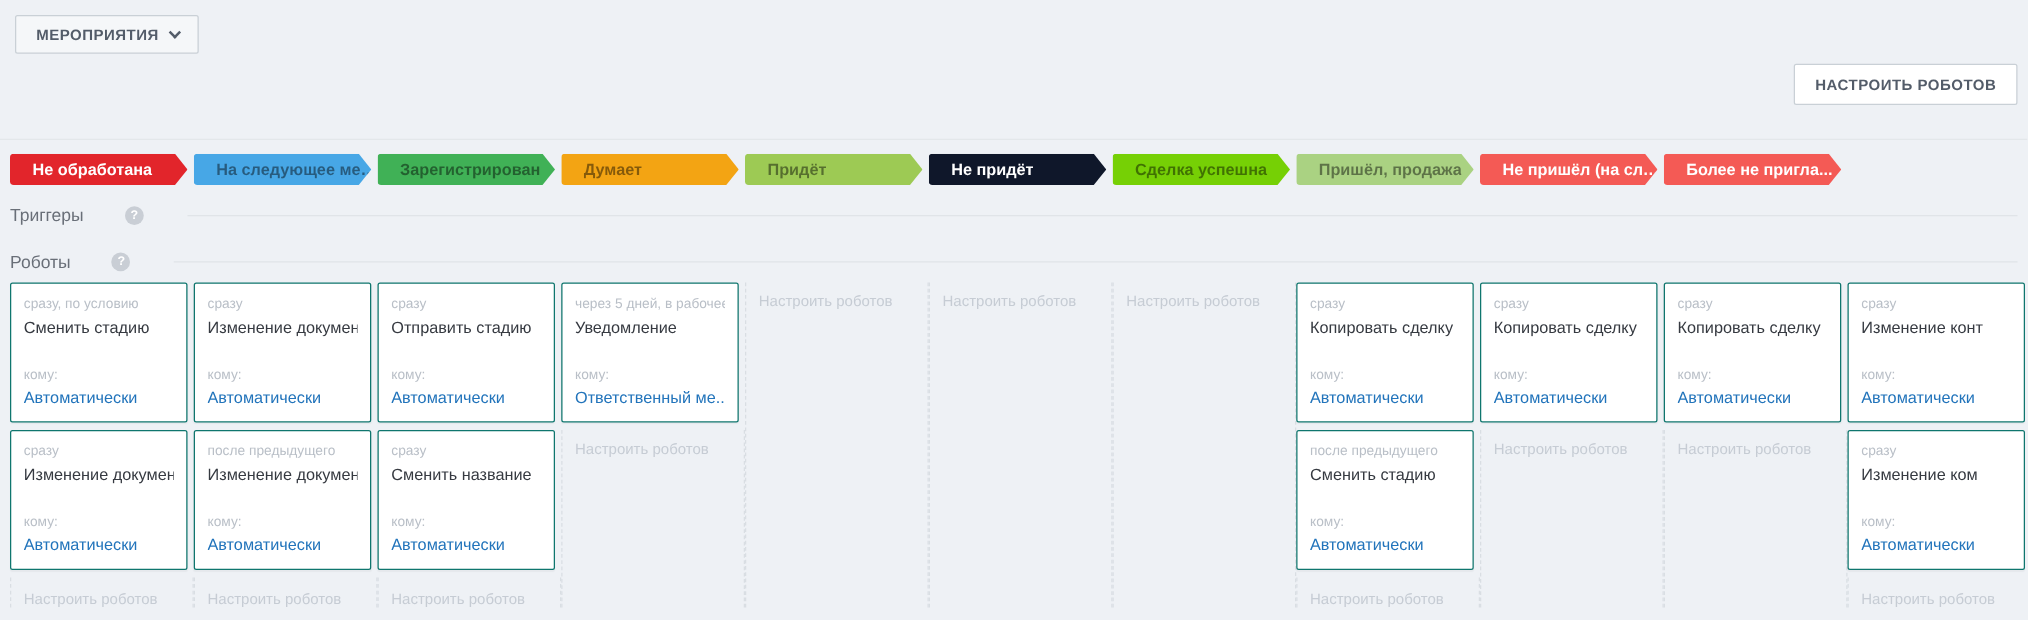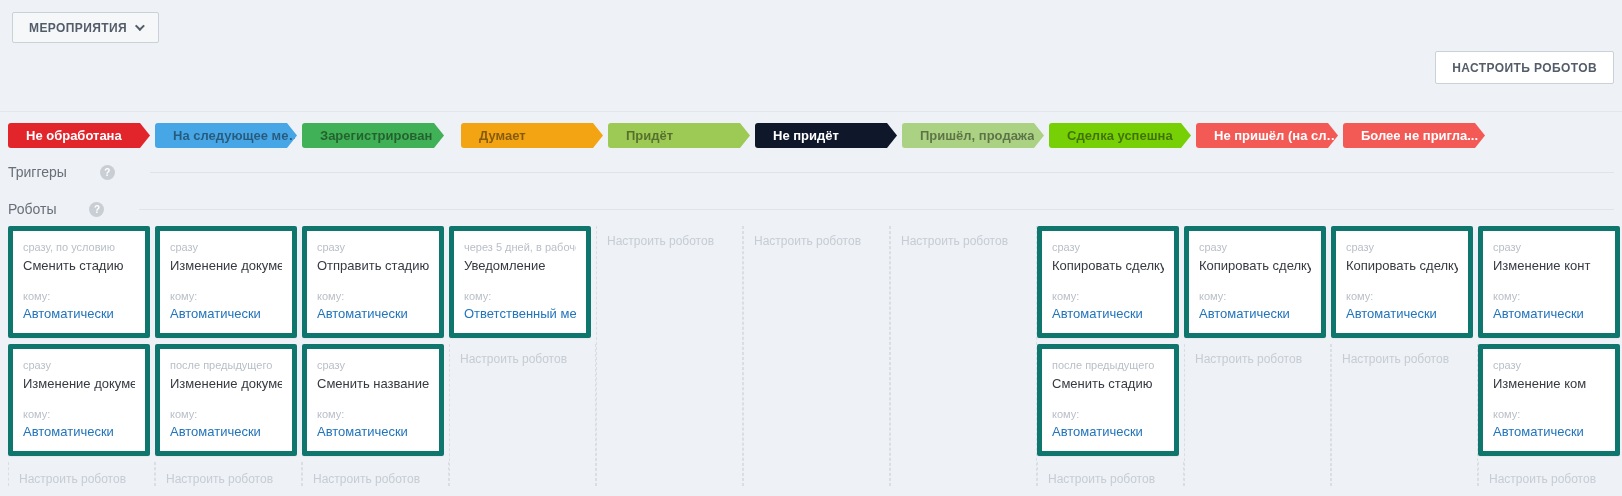--- a/index.html
+++ b/index.html
@@ -37,21 +37,21 @@
   .help-icon { width:15px; height:15px; border-radius:50%; background:#c9ced5;
     color:#ffffff; font-size:10px; font-weight:700; display:inline-flex;
     align-items:center; justify-content:center; margin-left:8px; cursor:pointer; }
   .rule { flex:1; height:1px; background:#e0e4e8; margin-left:10px; }
 
   
   .grid { display:flex; margin-top:8px; padding-left:8px; height:260px; }
   .col { flex:0 0 147px; width:147px; display:flex; flex-direction:column;
     gap:6px; height:260px; }
   .card { width:142px; height:112px; background:#ffffff;
-    border:5px solid #0f766e; border-radius:2px;
+    border:1px solid #0f766e; border-radius:2px;
     box-shadow:0 1px 1px rgba(0,0,0,0.04); padding:10px 10px 12px;
     display:flex; flex-direction:column; cursor:pointer; }
   .card-when { font-size:11px; color:#b9bfc7; white-space:nowrap;
     overflow:hidden; margin-bottom:5px; }
   .card-title { font-size:13px; color:#363a41; white-space:nowrap;
     overflow:hidden; }
   .card-spacer { flex:1; }
   .card-to { font-size:11px; color:#b9bfc7; margin-bottom:4px; }
   .card-assignee { font-size:13px; color:var(--link,#2274bb);
     white-space:nowrap; overflow:hidden; cursor:pointer; }
@@ -81,34 +81,34 @@
 <div class="stages">
     <div class="stage light" style="background: rgb(226, 37, 43);">
       <span>Не обработана</span>
     </div>
     <div class="stage" style="background: rgb(71, 167, 230);">
       <span>На следующее мероп...</span>
     </div>
     <div class="stage" style="background: rgb(64, 177, 86);">
       <span>Зарегистрирован</span>
     </div>
-    <div class="stage" style="background: rgb(243, 164, 19); margin-left: 12px;">
+    <div class="stage" style="background: rgb(243, 164, 19);">
       <span>Думает</span>
     </div>
     <div class="stage" style="background: rgb(157, 202, 84);">
       <span>Придёт</span>
     </div>
     <div class="stage light" style="background: #0f172a;">
       <span>Не придёт</span>
     </div>
+    <div class="stage" style="background: rgb(118, 208, 5);">
+      <span>Сделка успешна</span>
+    </div>
     <div class="stage" style="background: rgb(170, 210, 130);">
       <span>Пришёл, продажа</span>
-    </div>
-    <div class="stage" style="background: rgb(118, 208, 5);">
-      <span>Сделка успешна</span>
     </div>
     <div class="stage light" style="background: rgb(244, 90, 85);">
       <span>Не пришёл (на следу...</span>
     </div>
     <div class="stage light" style="background: rgb(244, 90, 85);">
       <span>Более не пригла...</span>
     </div>
   </div>
 
 <div class="section-row triggers">

